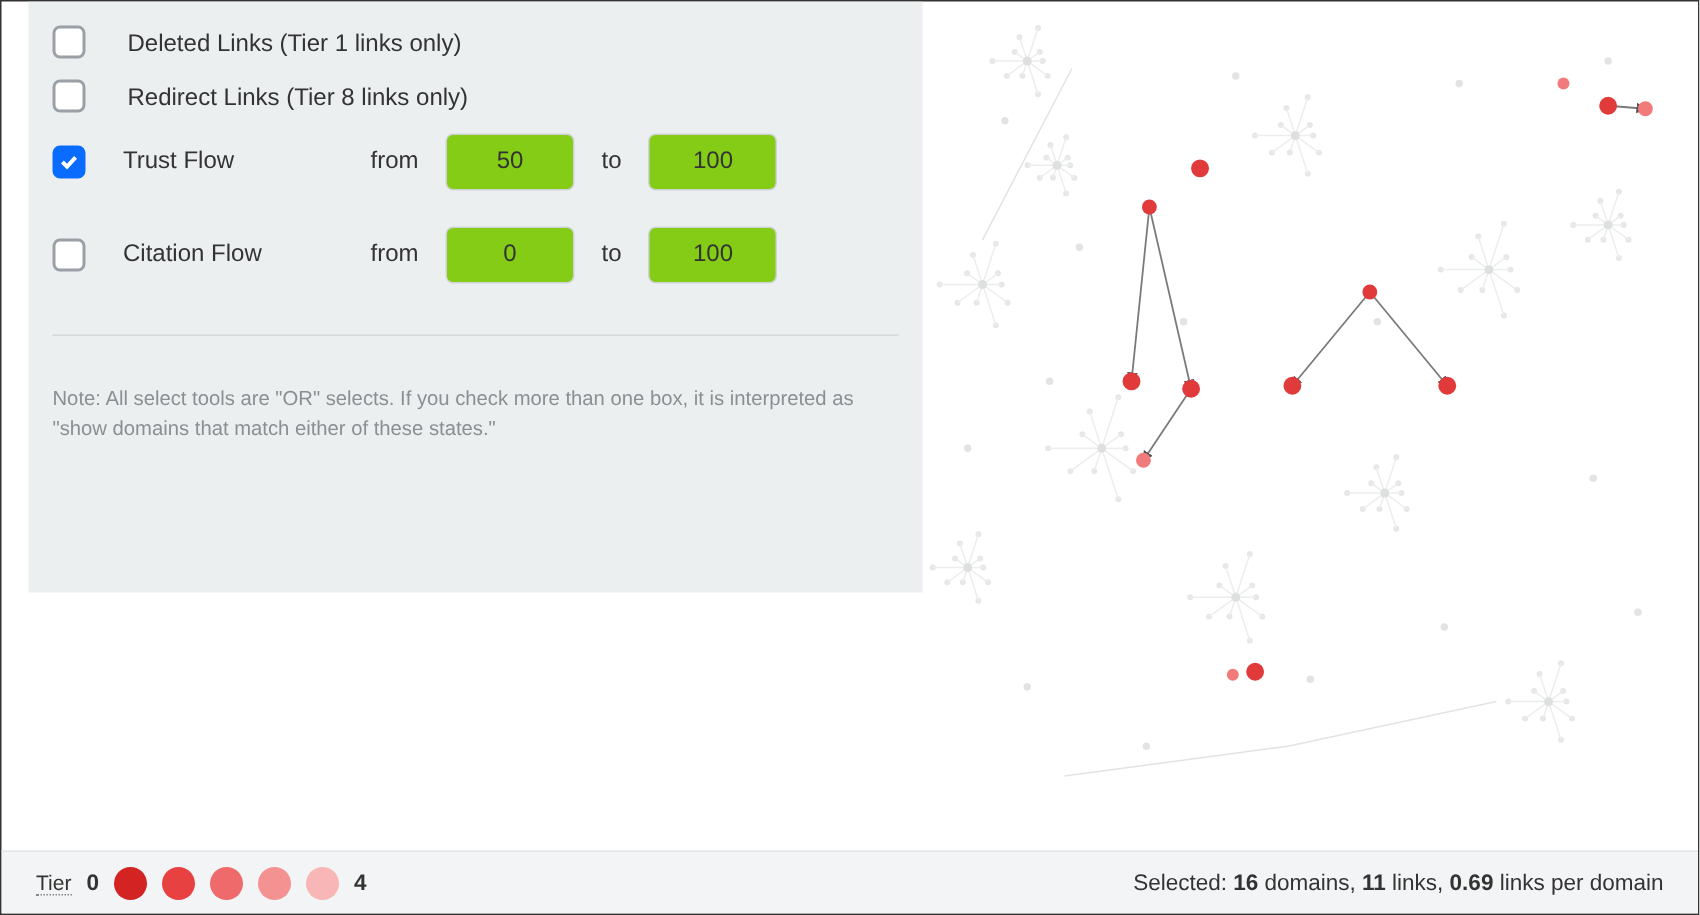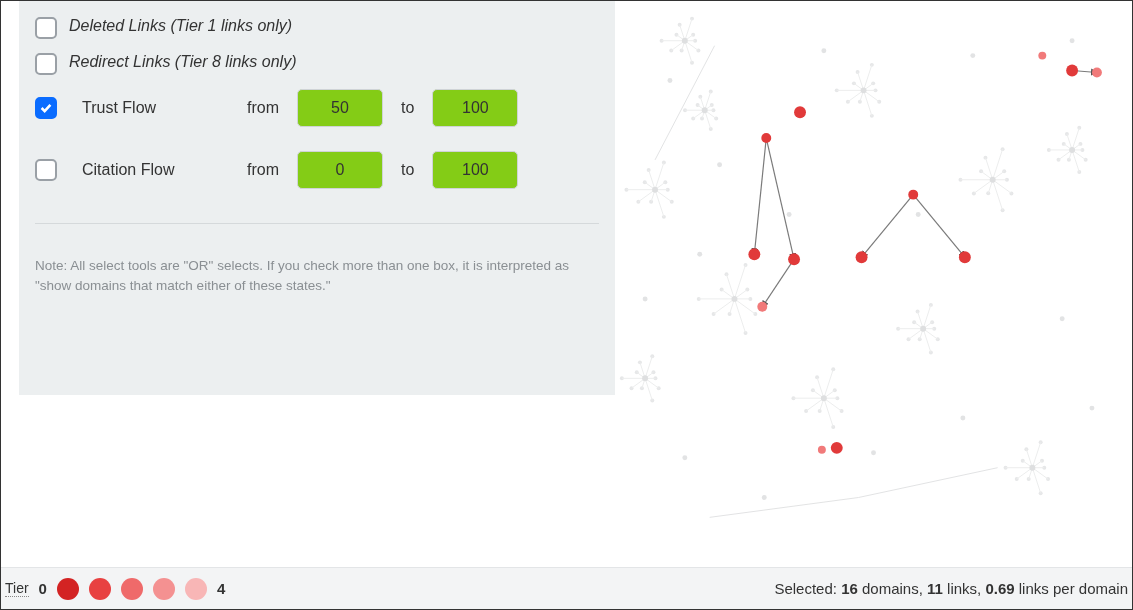--- a/index.html
+++ b/index.html
@@ -4,21 +4,21 @@
 <style>
   * { box-sizing: border-box; margin: 0; padding: 0; }
   html, body { width: 1133px; height: 610px; font-family: Verdana, Geneva, sans-serif; background: #fff; color: #333; }
   .frame { position: relative; width: 1133px; height: 610px; border: 1px solid #333; overflow: hidden; }
 
   
   .panel {
     position: absolute; left: 18px; top: 0; width: 596px; height: 394px;
     background: #eceff0; padding: 10px 16px 14px 16px;
   }
-  .check-row { display: flex; align-items: flex-start; gap: 12px; margin: 6px 0 14px 0; font-style: italic; }
+  .check-row { display: flex; align-items: flex-end; gap: 28px; margin: 6px 0 14px 0; }
   .chk {
     width: 22px; height: 22px; border: 2px solid #9aa0a6; border-radius: 5px; background: #fff;
     display: inline-flex; align-items: center; justify-content: center; cursor: pointer;
   }
   .chk.checked { background: #0a6cff; border-color: #0a6cff; }
   .chk.checked svg { display: block; }
   .chk svg { display: none; width: 14px; height: 14px; stroke: #fff; stroke-width: 3; fill: none; }
   .check-label { font-size: 16px; color: #333; }
   .section-label { font-size: 16px; color: #555; margin: 26px 0 20px 0; }
 
@@ -34,21 +34,21 @@
   .note { font-size: 13.5px; color: #8a8f93; border-top: 1px solid #d5d9db; padding-top: 32px; margin-top: 34px; line-height: 1.45; }
 
   
   .graph { position: absolute; left: 614px; top: 0; right: 0; bottom: 42px; }
   .graph svg { width: 100%; height: 100%; }
 
   
   .footer {
     position: absolute; left: 0; right: 0; bottom: 0; height: 42px;
     background: #f3f4f5; border-top: 1px solid #e3e5e7;
-    display: flex; align-items: center; padding: 0 4px; justify-content: space-between;
+    display: flex; align-items: center; padding: 0 23px; justify-content: space-between;
     font-size: 15px; color: #333;
   }
   .legend { display: flex; align-items: center; gap: 10px; }
   .tier-label { border-bottom: 1px dotted #888; font-size: 14px; }
   .tier-val { font-weight: 700; font-size: 15px; }
   .dot { border-radius: 50%; display: inline-block; }
   .stats b { font-weight: 700; }
 </style>
 </head>
 <body>

